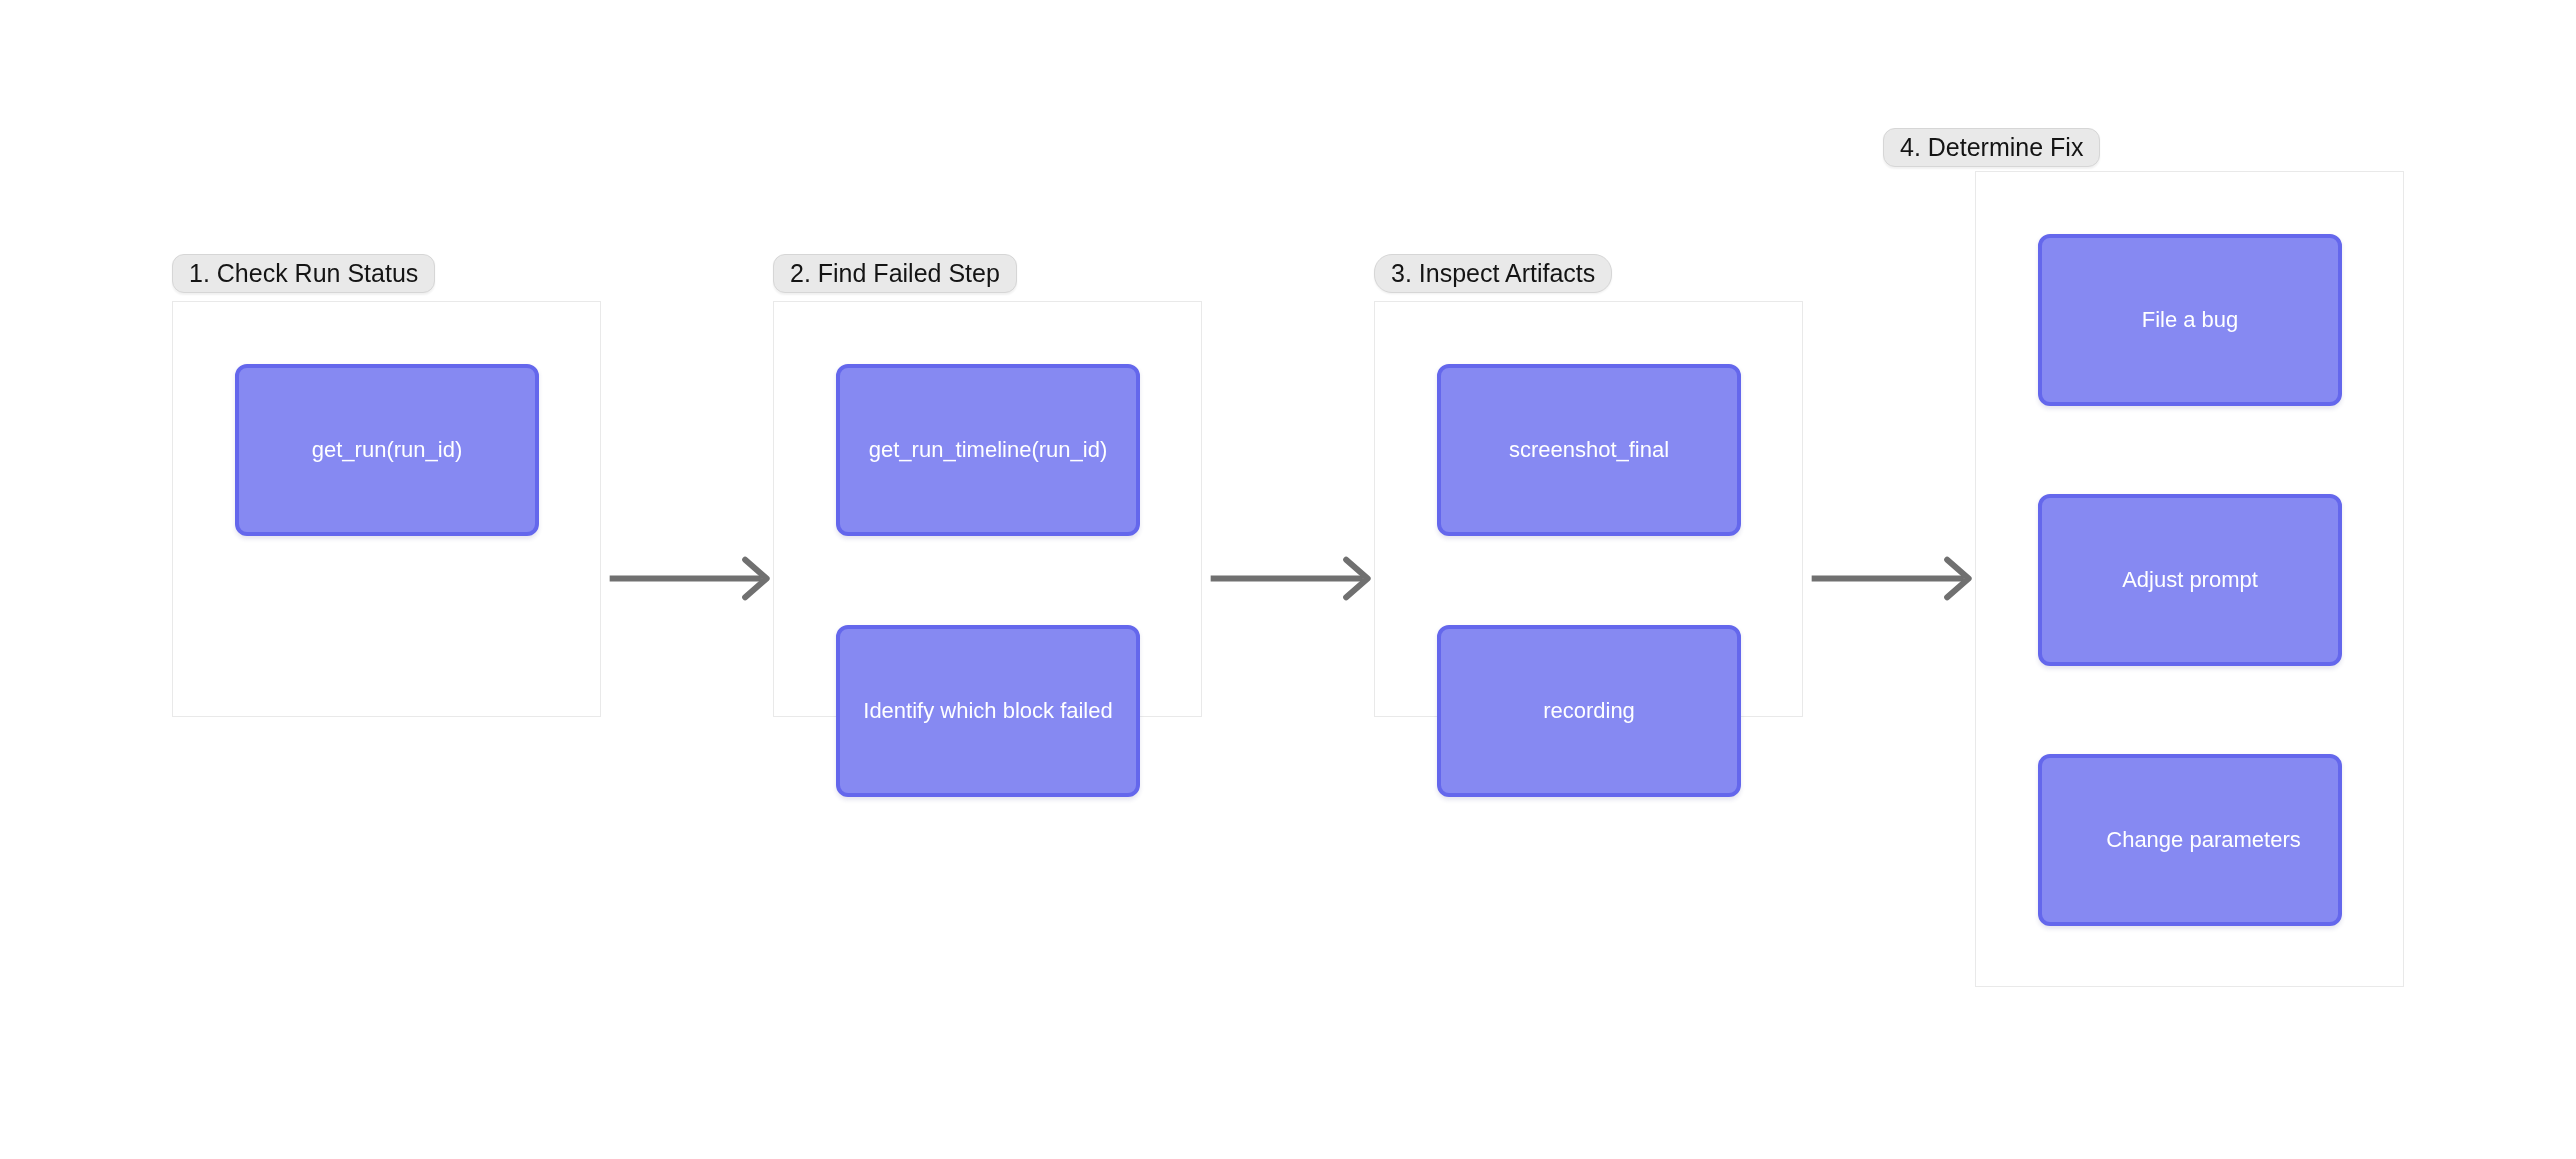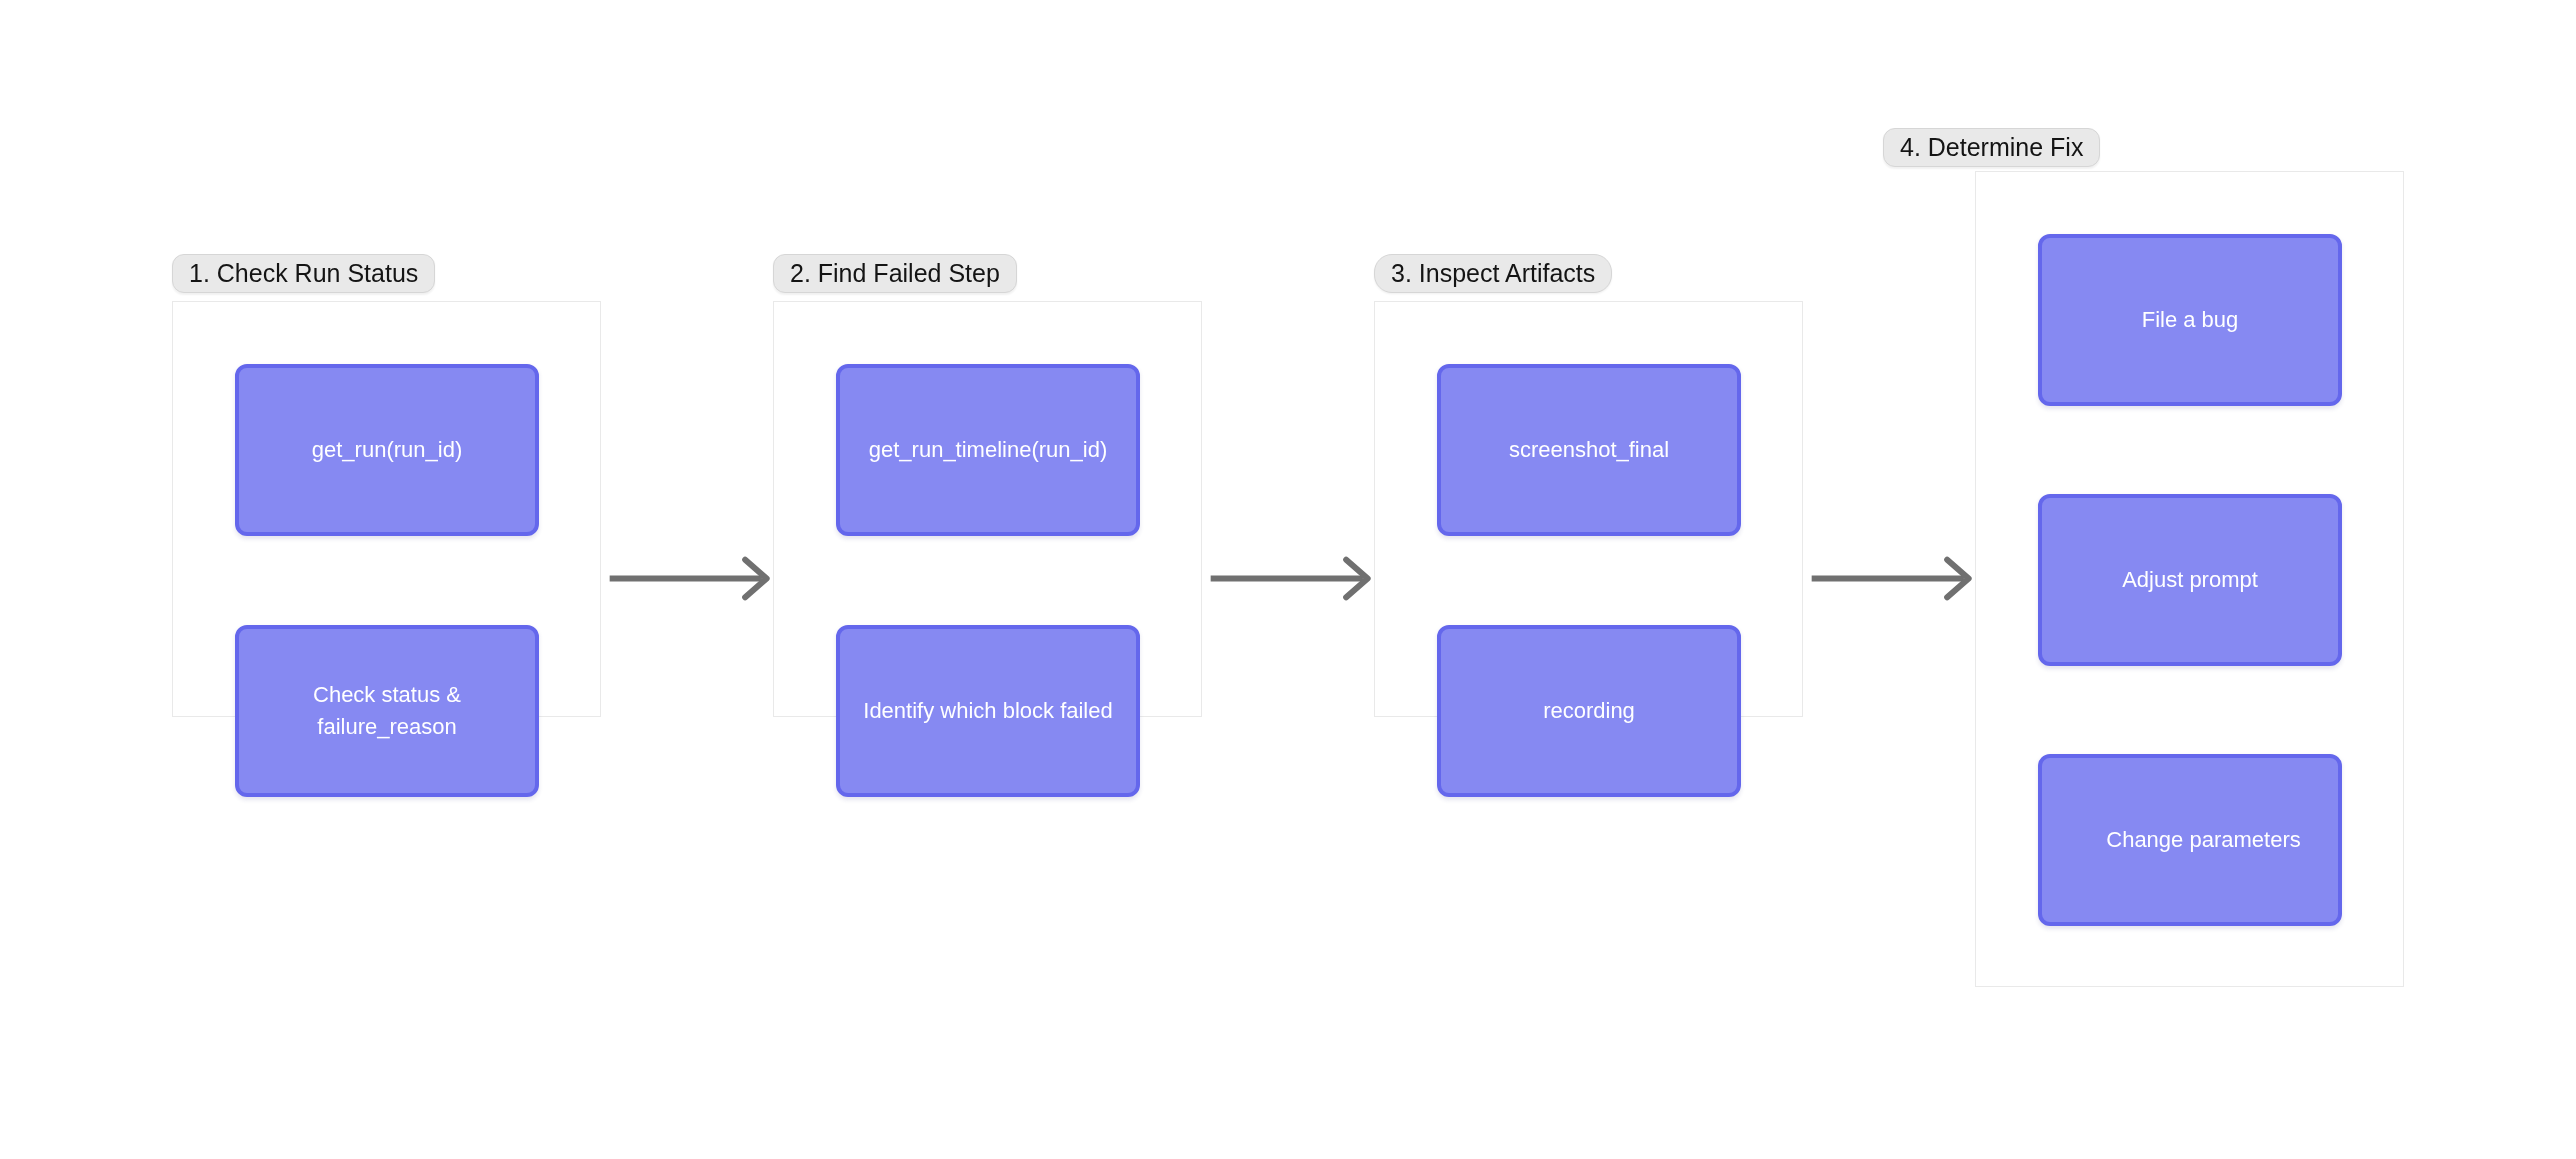--- a/index.html
+++ b/index.html
@@ -92,23 +92,20 @@
 <body>
 
 <div class="canvas">
 
   <div class="g1">
     <div class="pill">1. Check Run Status</div>
     <div class="frame std">
       <div class="node n1">
         <span class="node-text">get_run(run_id)</span>
       </div>
-      <div class="node n2">
-        <span class="node-text">Check status &amp; failure_reason</span>
-      </div>
     </div>
   </div>
 
   <svg class="arrow a1" viewBox="0 0 240 76" xmlns="http://www.w3.org/2000/svg">
     <line x1="1" y1="38" x2="228" y2="38" stroke="#707070" stroke-width="9"></line>
     <polyline points="203,10 235,38 203,66" fill="none" stroke="#707070" stroke-width="9" stroke-linecap="round" stroke-linejoin="round"></polyline>
   </svg>
 
   <div class="g2">
     <div class="pill">2. Find Failed Step</div>

